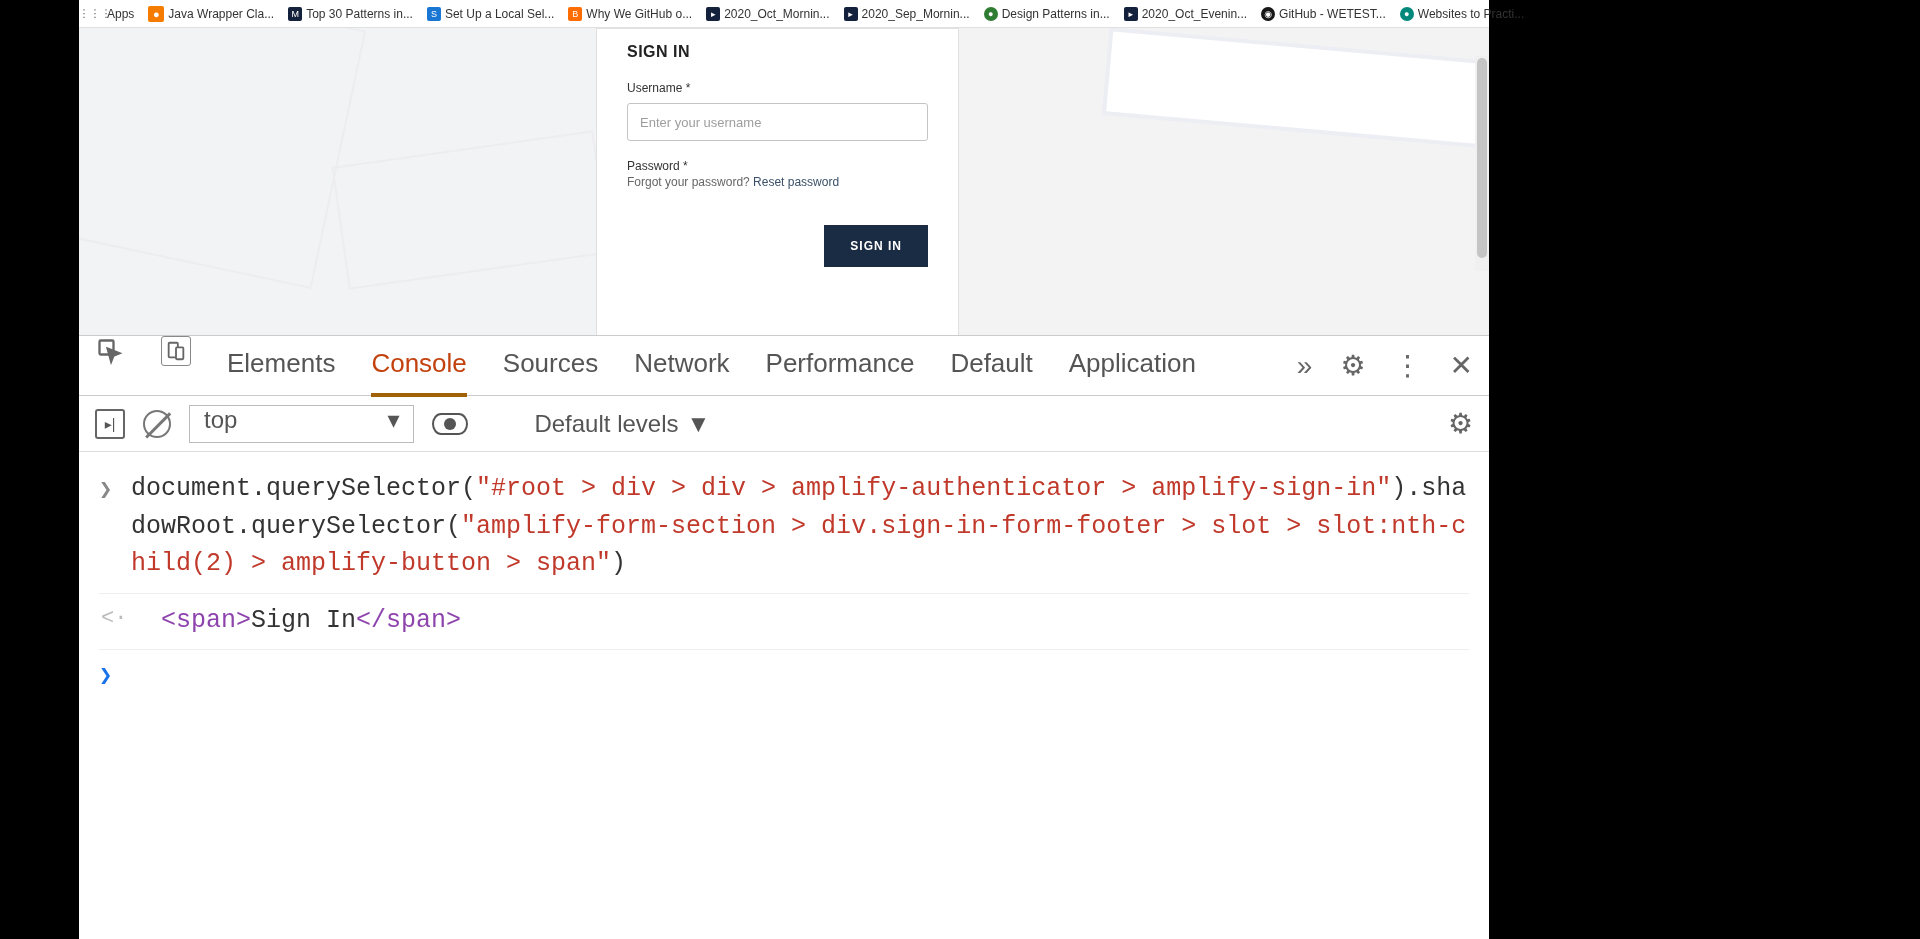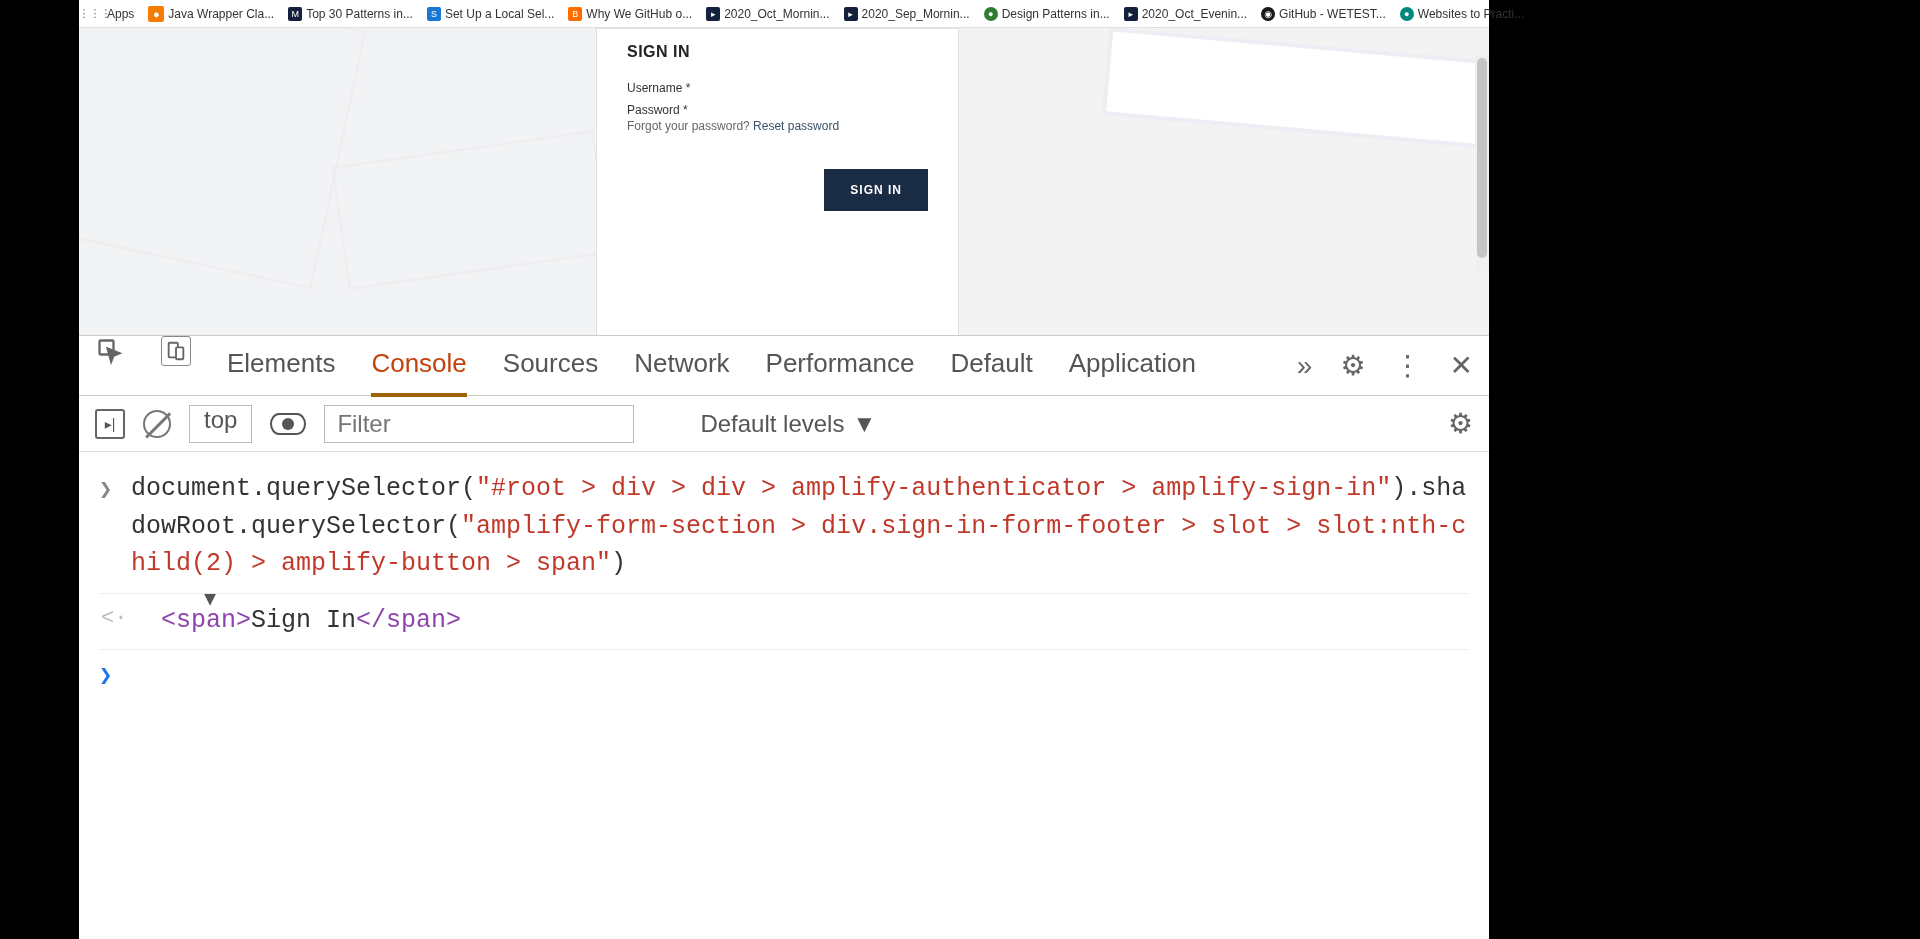--- a/index.html
+++ b/index.html
@@ -197,21 +197,20 @@
     .dt-circle-icon { width:28px; height:28px; border:2.5px solid #777; border-radius:50%; position: relative; }
     .dt-circle-icon::after { content:""; position:absolute; width:34px; height:2.5px; background:#777; top:12px; left:-4px; transform: rotate(-45deg); }
     .ctx-select {
       display:flex; align-items:flex-start;
       border: 1px solid #bbb;
       height: 38px;
       padding: 0 14px;
       font-size: 24px;
       gap: 150px;
       color:#555;
-      flex-direction:column;
     }
     .eye-icon {
       width: 36px; height: 22px; border:2.5px solid #555; border-radius: 50%/100%;
       position:relative;
     }
     .eye-icon::after { content:""; position:absolute; width:12px; height:12px; background:#555; border-radius:50%; top:3px; left:10px;}
     .filter-input {
       border: 1px solid #bbb;
       height: 38px;
       width: 310px;
@@ -315,20 +314,21 @@
   </div>
 
   <div class="page-content">
     <div class="bg-pattern"></div>
     <div class="bg-stripe"></div>
 
     <div class="signin-card">
       <div class="signin-title">SIGN IN</div>
 
       <label class="form-label">Username *</label>
+      <input class="form-input" type="text" placeholder="Enter your username" style="">
 
       <label class="form-label">Password *</label>
 
       <div class="forgot-row">
         <span>Forgot your password? </span><a href="#">Reset password</a>
       </div>
 
       <button class="signin-btn">SIGN IN</button>
     </div>
     <div class="scrollbar-page"></div>
@@ -364,21 +364,20 @@
     </div>
 
     <div class="dt-filterbar">
       <span class="dt-square-icon">▸|</span>
       <span class="dt-circle-icon"></span>
       <div class="ctx-select">
         <span>top</span>
         <span>▾</span>
       </div>
       <span class="eye-icon"></span>
-      <input class="filter-input" placeholder="Filter" style="">
       <div class="levels-dd">
         <span>Default levels</span>
         <span>▼</span>
       </div>
       <span class="dt-gear-right">⚙</span>
     </div>
 
     <div class="console-body">
       <div class="console-line">
         <span class="arrow">❯</span>

